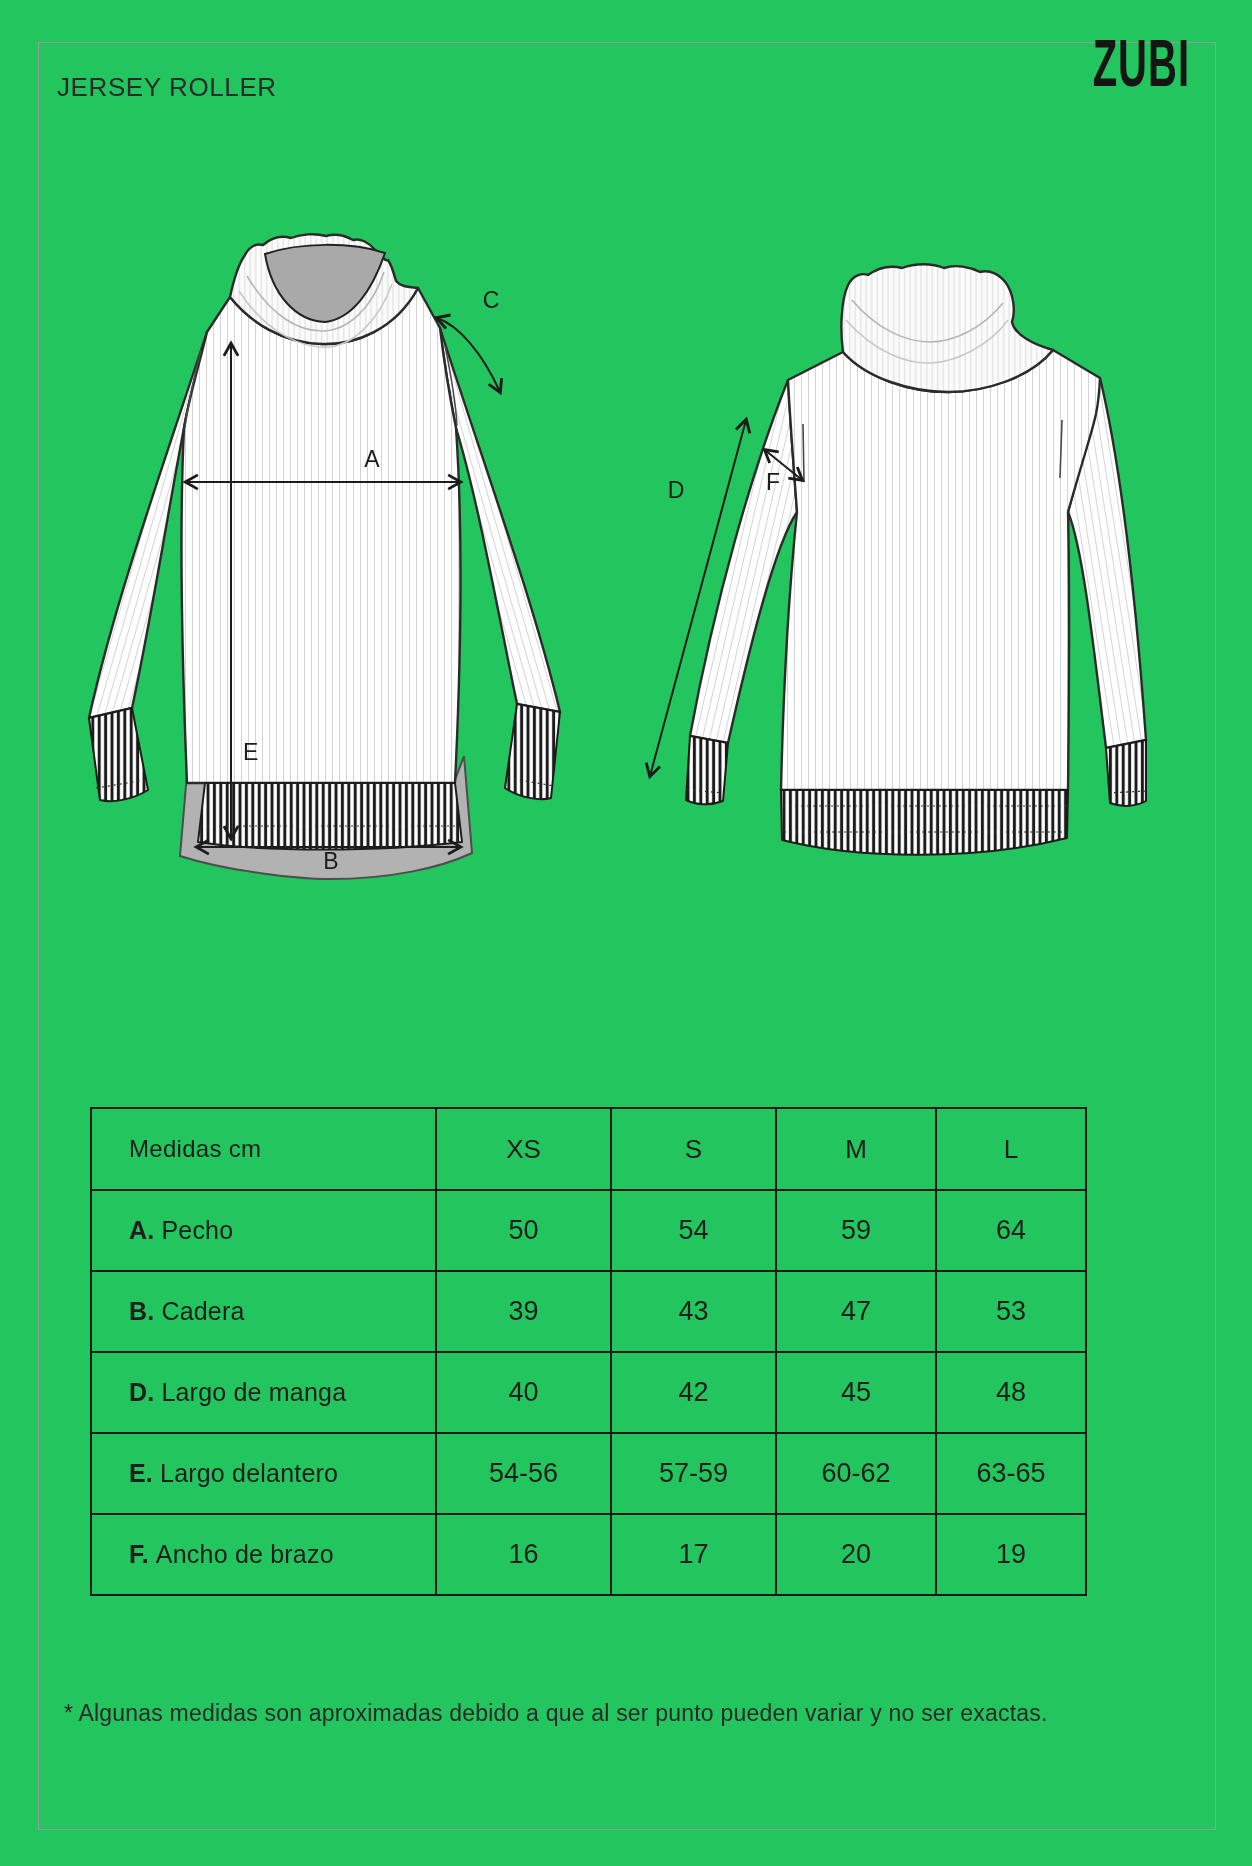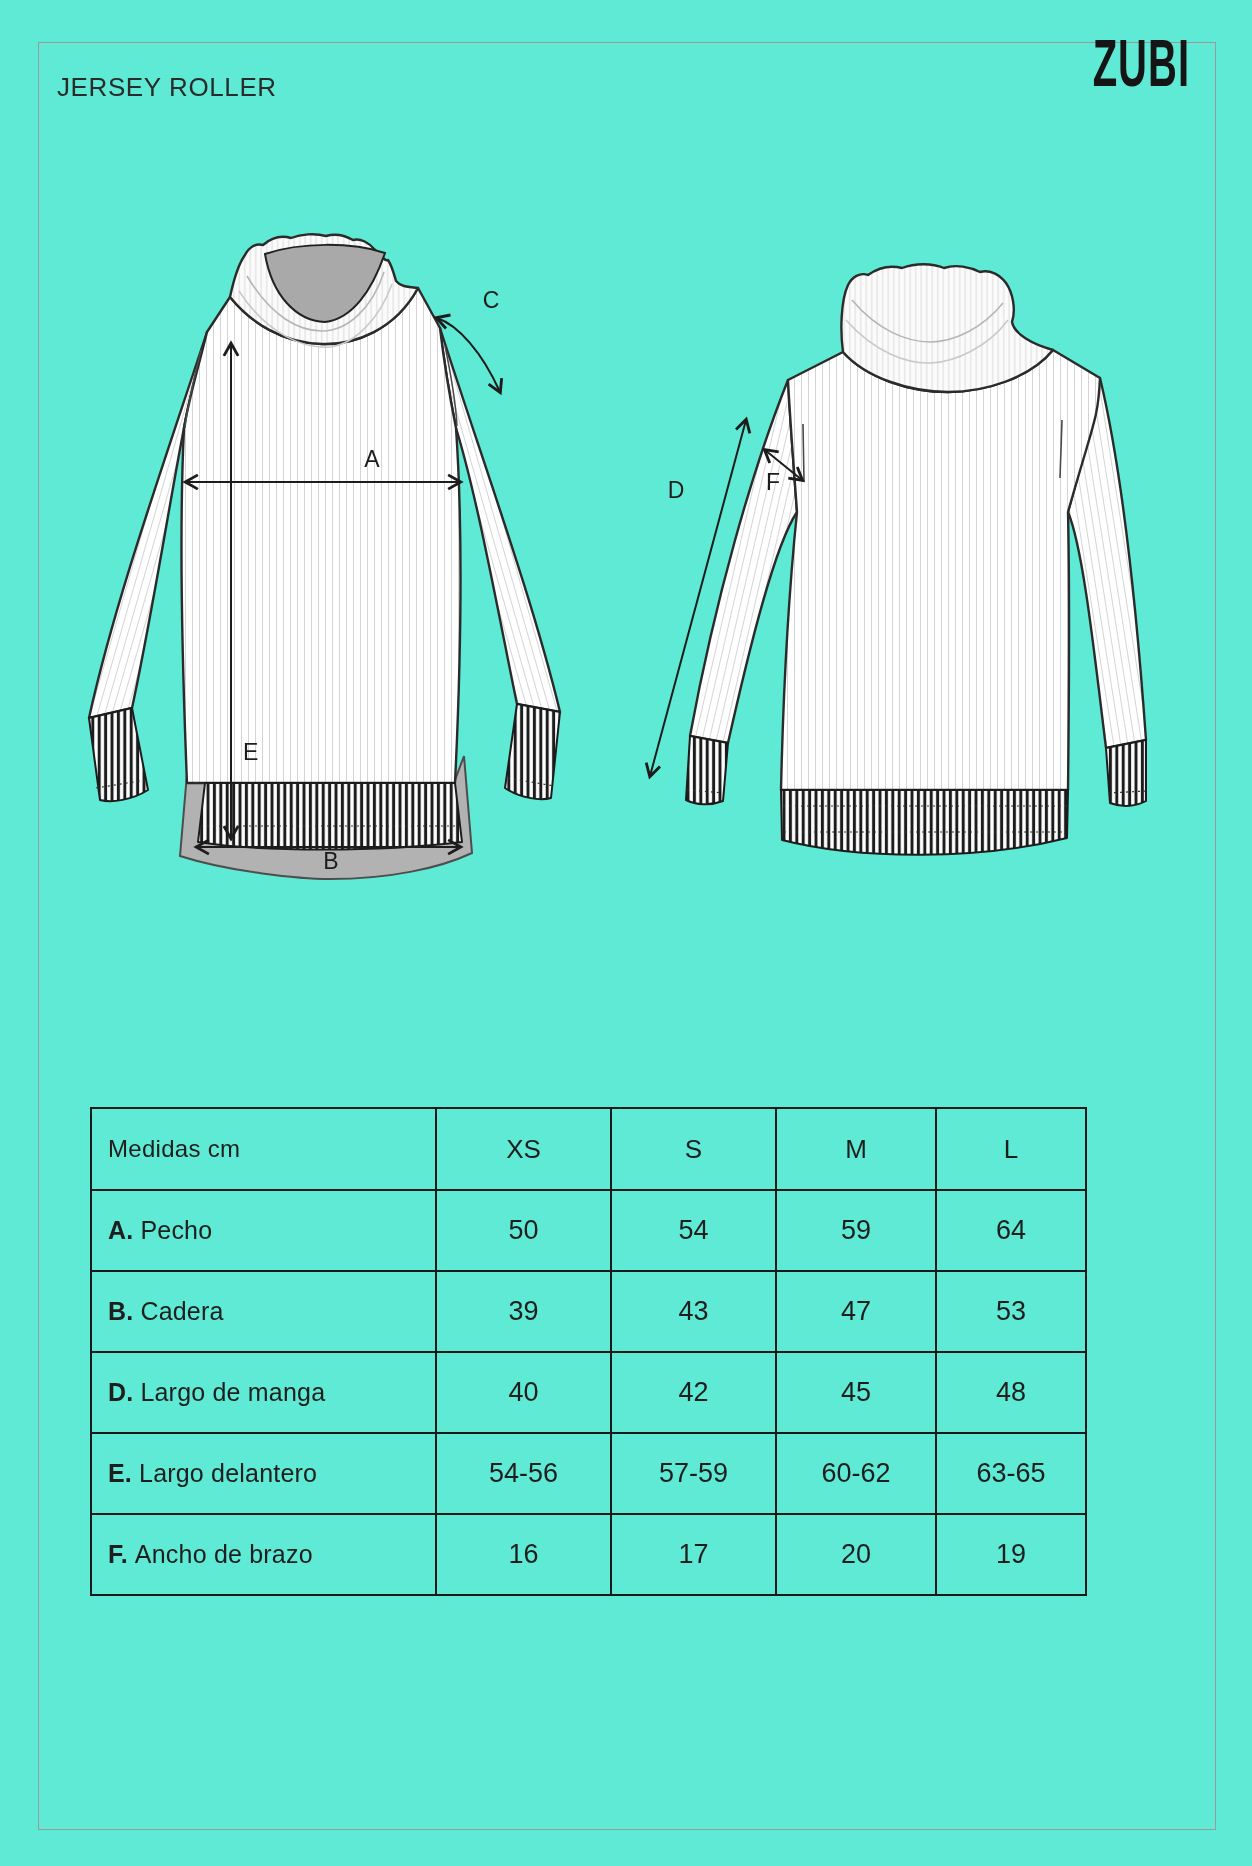--- a/index.html
+++ b/index.html
@@ -1,17 +1,17 @@
 <!DOCTYPE html>
 <html><head>
 <meta charset="utf-8">
 <style>
   html,body { margin:0; padding:0; background:#fff; }
   .page {
-    position:relative; width:1252px; height:1866px; background:#5eead4;
+    position:relative; width:1252px; height:1866px; background:#22c55e;
     font-family:"Liberation Sans", sans-serif; color:#222; overflow:hidden;
   }
   .border-frame {
     position:absolute; left:38px; top:42px; width:1176px; height:1786px;
     border:1px solid #9a9a9a; pointer-events:none;
   }
   .doc-title {
     position:absolute; left:57px; top:72px;
     font-size:26px; letter-spacing:0.6px; color:#2b2b2b; font-weight:400;
   }
@@ -26,21 +26,21 @@
 
   .size-table {
     position:absolute; left:90px; top:1107px; width:995px;
     border-collapse:collapse; table-layout:fixed; color:#1e1e1e;
   }
   .size-table td, .size-table th {
     border:2px solid #1a1a1a; padding:0; font-weight:400;
     height:79px; text-align:center; vertical-align:middle;
   }
   .size-table th { height:80px; }
-  .size-table .label-col { text-align:left; padding-left:16px;margin-top:32px; }
+  .size-table .label-col { text-align:left; padding-left:37px;margin-top:32px; }
   .size-table .head-measures { font-size:24px; letter-spacing:0.3px; }
   .size-table .head-size { font-size:26px;margin-left:9px; }
   .size-table .row-label { font-size:25px; letter-spacing:0.2px; }
   .size-table .row-label b { font-weight:700; margin-right:7px; }
   .size-table .value-cell { font-size:27px; }
 
   .footnote {
     position:absolute; left:64px; top:1700px; width:1080px;
     font-size:23px; color:#2a2a2a; letter-spacing:0.2px;
   }
@@ -257,13 +257,14 @@
       <tr>
         <td class="label-col row-label"><b>F.</b><span>Ancho de brazo</span></td>
         <td class="value-cell">16</td>
         <td class="value-cell">17</td>
         <td class="value-cell">20</td>
         <td class="value-cell">19</td>
       </tr>
     </tbody>
   </table>
 
+  <div class="footnote">* Algunas medidas son aproximadas debido a que al ser punto pueden variar y no ser exactas.</div>
 </div>
 
 </body></html>

